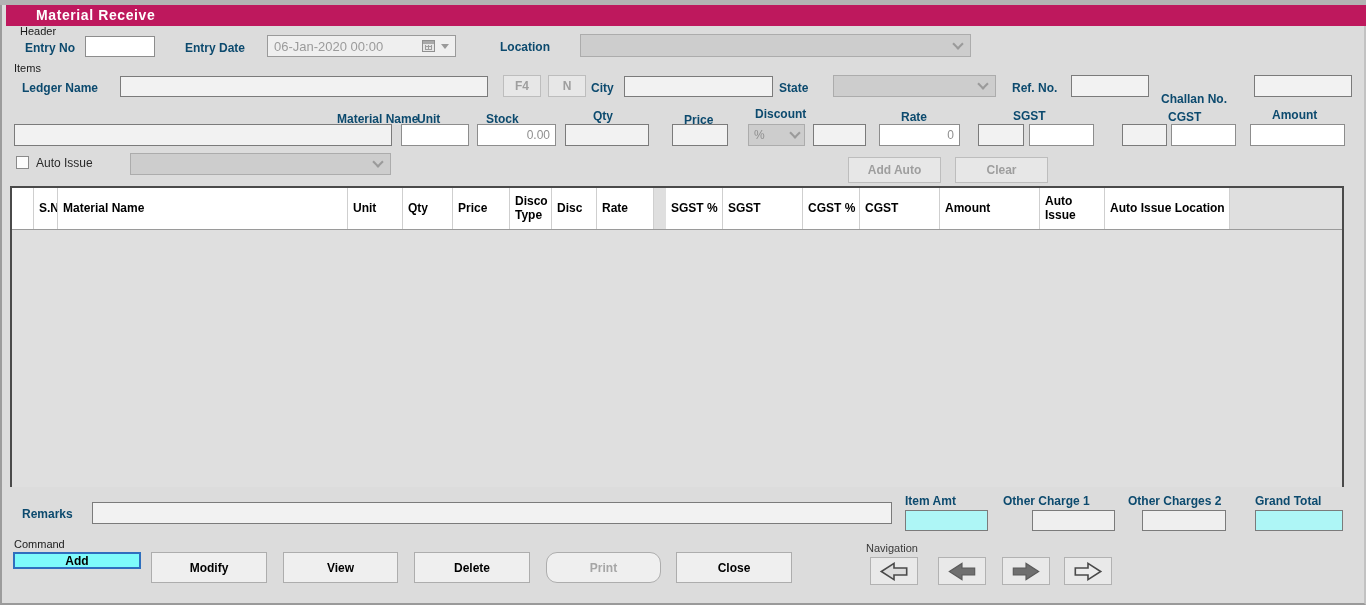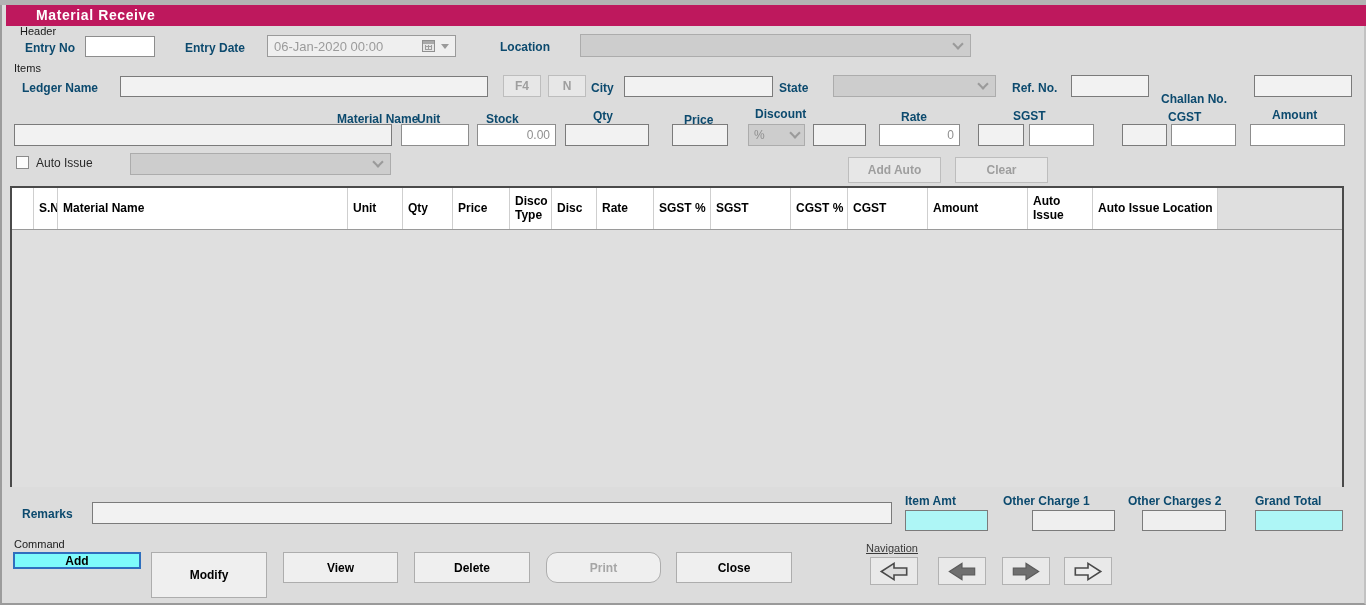--- a/index.html
+++ b/index.html
@@ -46,21 +46,21 @@
   .checkbox { width:13px; height:13px; background:#FCFCFC; border:1px solid #8A8A8A; }
 
   
   #grid { left:10px; top:186px; width:1334px; height:301px; background:#DFDFDF; border:2px solid #4A4A4A; }
   #grid-header { display:flex; height:42px; background:#DFDFDF; border-bottom:1px solid #9A9A9A; }
   .th { background:#FFFFFF; border-right:1px solid #CFCFCF; font-size:12px; font-weight:bold; color:#000;
         display:flex; align-items:center; padding:2px 4px 2px 5px; line-height:1.15; overflow:hidden; white-space:normal; }
   .th.nowrap { white-space:nowrap; }
   .rowhdr { width:22px; background:#FFFFFF; border-right:1px solid #CFCFCF; }
   .w0{width:24px;} .w1{width:290px;} .w2{width:55px;} .w3{width:50px;} .w4{width:57px;}
-  .w5{width:42px;} .w6{width:45px;} .w7{width:57px;} .w8{width:57px;} .w9{width:80px;}
+  .w5{width:42px;} .w6{width:45px;} .w7{width:57px;} .w8{width:57px;margin-left:12px;} .w9{width:80px;}
   .w10{width:57px;} .w11{width:80px;} .w12{width:100px;} .w13{width:65px;} .w14{width:125px;}
 
   .cyan { background:#AEF6F6; border:1px solid #7B7B7B; }
   .lite { background:#EFEFEF; border:1px solid #7B7B7B; }
 
   .navbtn { background:#E9E9E9; border:1px solid #B2B2B2; display:flex; align-items:center; justify-content:center; }
 </style>
 </head>
 <body>
 
@@ -180,27 +180,27 @@
 
 <div class="abs lbl" style="left:1128px; top:494px;">Other Charges 2</div>
 <div class="abs lite" style="left:1142px; top:510px; width:84px; height:21px;"></div>
 
 <div class="abs lbl" style="left:1255px; top:494px;">Grand Total</div>
 <div class="abs cyan" style="left:1255px; top:510px; width:88px; height:21px;"></div>
 
 <div class="abs grplbl" style="left:14px; top:538px;">Command</div>
 
 <div class="abs btn primary" style="left:13px; top:552px; width:128px; height:17px;">Add</div>
-<div class="abs btn" style="left:151px; top:552px; width:116px; height:46px;">Modify</div>
+<div class="abs btn" style="left:151px; top:552px; width:116px; height:31px;">Modify</div>
 <div class="abs btn" style="left:283px; top:552px; width:115px; height:31px;">View</div>
 <div class="abs btn" style="left:414px; top:552px; width:116px; height:31px;">Delete</div>
 <div class="abs btn dis" style="left:546px; top:552px; width:115px; height:31px;border-radius:11px;">Print</div>
 <div class="abs btn" style="left:676px; top:552px; width:116px; height:31px;">Close</div>
 
-<div class="abs grplbl" style="left:866px; top:542px; color:#3a3a3a;text-decoration:underline;">Navigation</div>
+<div class="abs grplbl" style="left:866px; top:542px; color:#3a3a3a;">Navigation</div>
 
 <div class="abs navbtn" style="left:870px; top:557px; width:48px; height:28px;">
   <svg width="30" height="19" viewBox="0 0 26 16">
     <path d="M24 5 H13 V1 L2 8 L13 15 V11 H24 Z" fill="#DCDCDC" stroke="#4A4A4A" stroke-width="1.4"></path>
   </svg>
 </div>
 <div class="abs navbtn" style="left:938px; top:557px; width:48px; height:28px;">
   <svg width="30" height="19" viewBox="0 0 26 16">
     <path d="M24 5 H13 V1 L2 8 L13 15 V11 H24 Z" fill="#6F6F6F" stroke="#5B5B5B" stroke-width="1"></path>
   </svg>

